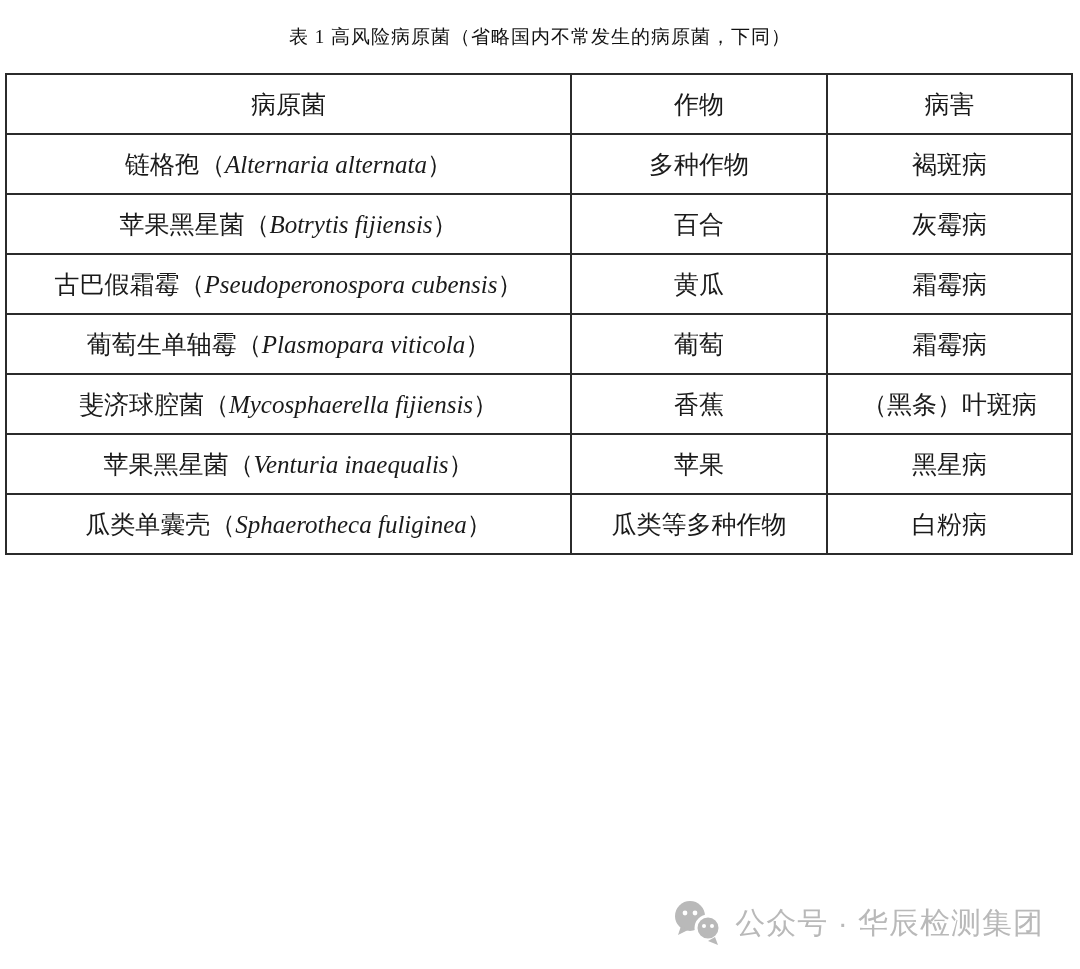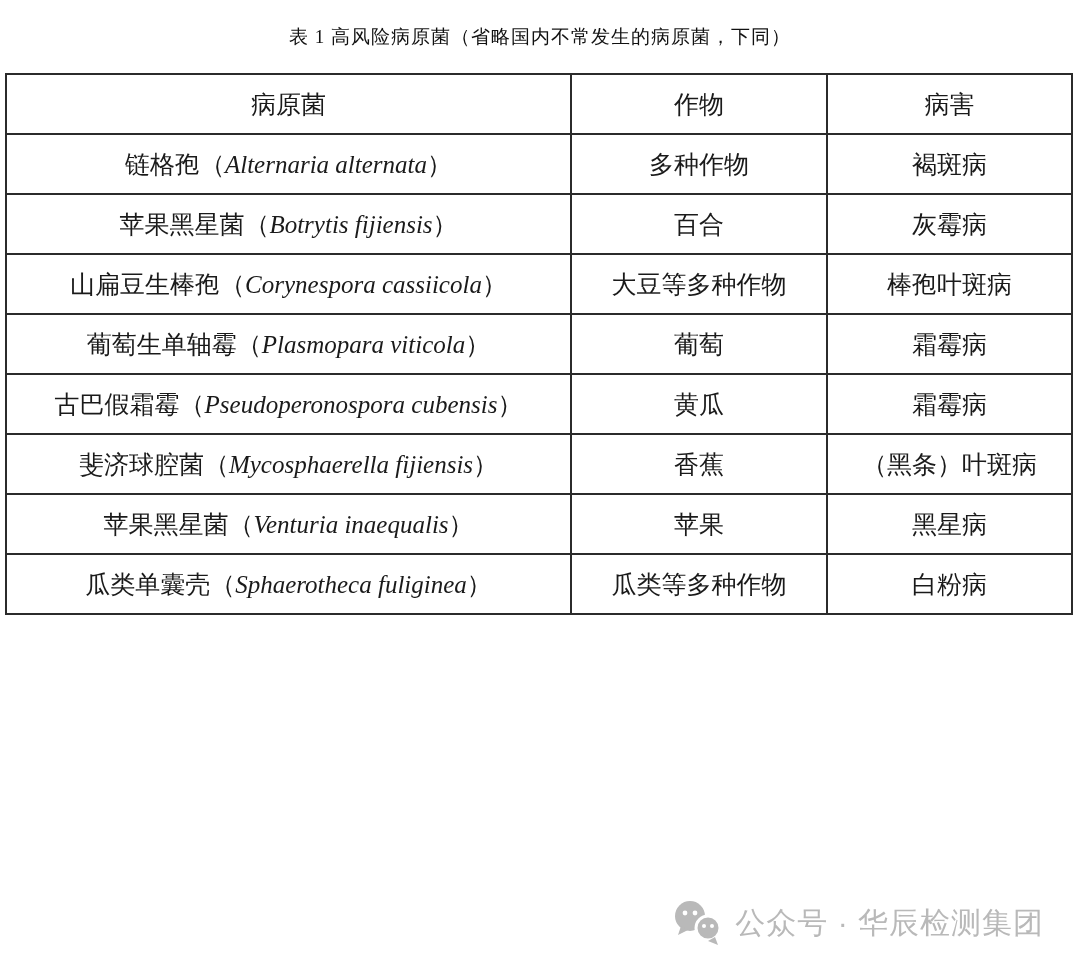--- a/index.html
+++ b/index.html
@@ -82,32 +82,27 @@
         <td><span>链格孢</span><span>（</span><span class="latin">Alternaria alternata</span><span>）</span></td>
         <td>多种作物</td>
         <td>褐斑病</td>
       </tr>
       <tr>
         <td><span>苹果黑星菌</span><span>（</span><span class="latin">Botrytis fijiensis</span><span>）</span></td>
         <td>百合</td>
         <td>灰霉病</td>
       </tr>
       <tr>
-        <td><span>山扁豆生棒孢</span><span>（</span><span class="latin">Corynespora cassiicola</span><span>）</span></td>
-        <td>大豆等多种作物</td>
-        <td>棒孢叶斑病</td>
+        <td><span>古巴假霜霉</span><span>（</span><span class="latin">Pseudoperonospora cubensis</span><span>）</span></td>
+        <td>黄瓜</td>
+        <td>霜霉病</td>
       </tr>
       <tr>
         <td><span>葡萄生单轴霉</span><span>（</span><span class="latin">Plasmopara viticola</span><span>）</span></td>
         <td>葡萄</td>
-        <td>霜霉病</td>
-      </tr>
-      <tr>
-        <td><span>古巴假霜霉</span><span>（</span><span class="latin">Pseudoperonospora cubensis</span><span>）</span></td>
-        <td>黄瓜</td>
         <td>霜霉病</td>
       </tr>
       <tr>
         <td><span>斐济球腔菌</span><span>（</span><span class="latin">Mycosphaerella fijiensis</span><span>）</span></td>
         <td>香蕉</td>
         <td>（黑条）叶斑病</td>
       </tr>
       <tr>
         <td><span>苹果黑星菌</span><span>（</span><span class="latin">Venturia inaequalis</span><span>）</span></td>
         <td>苹果</td>

